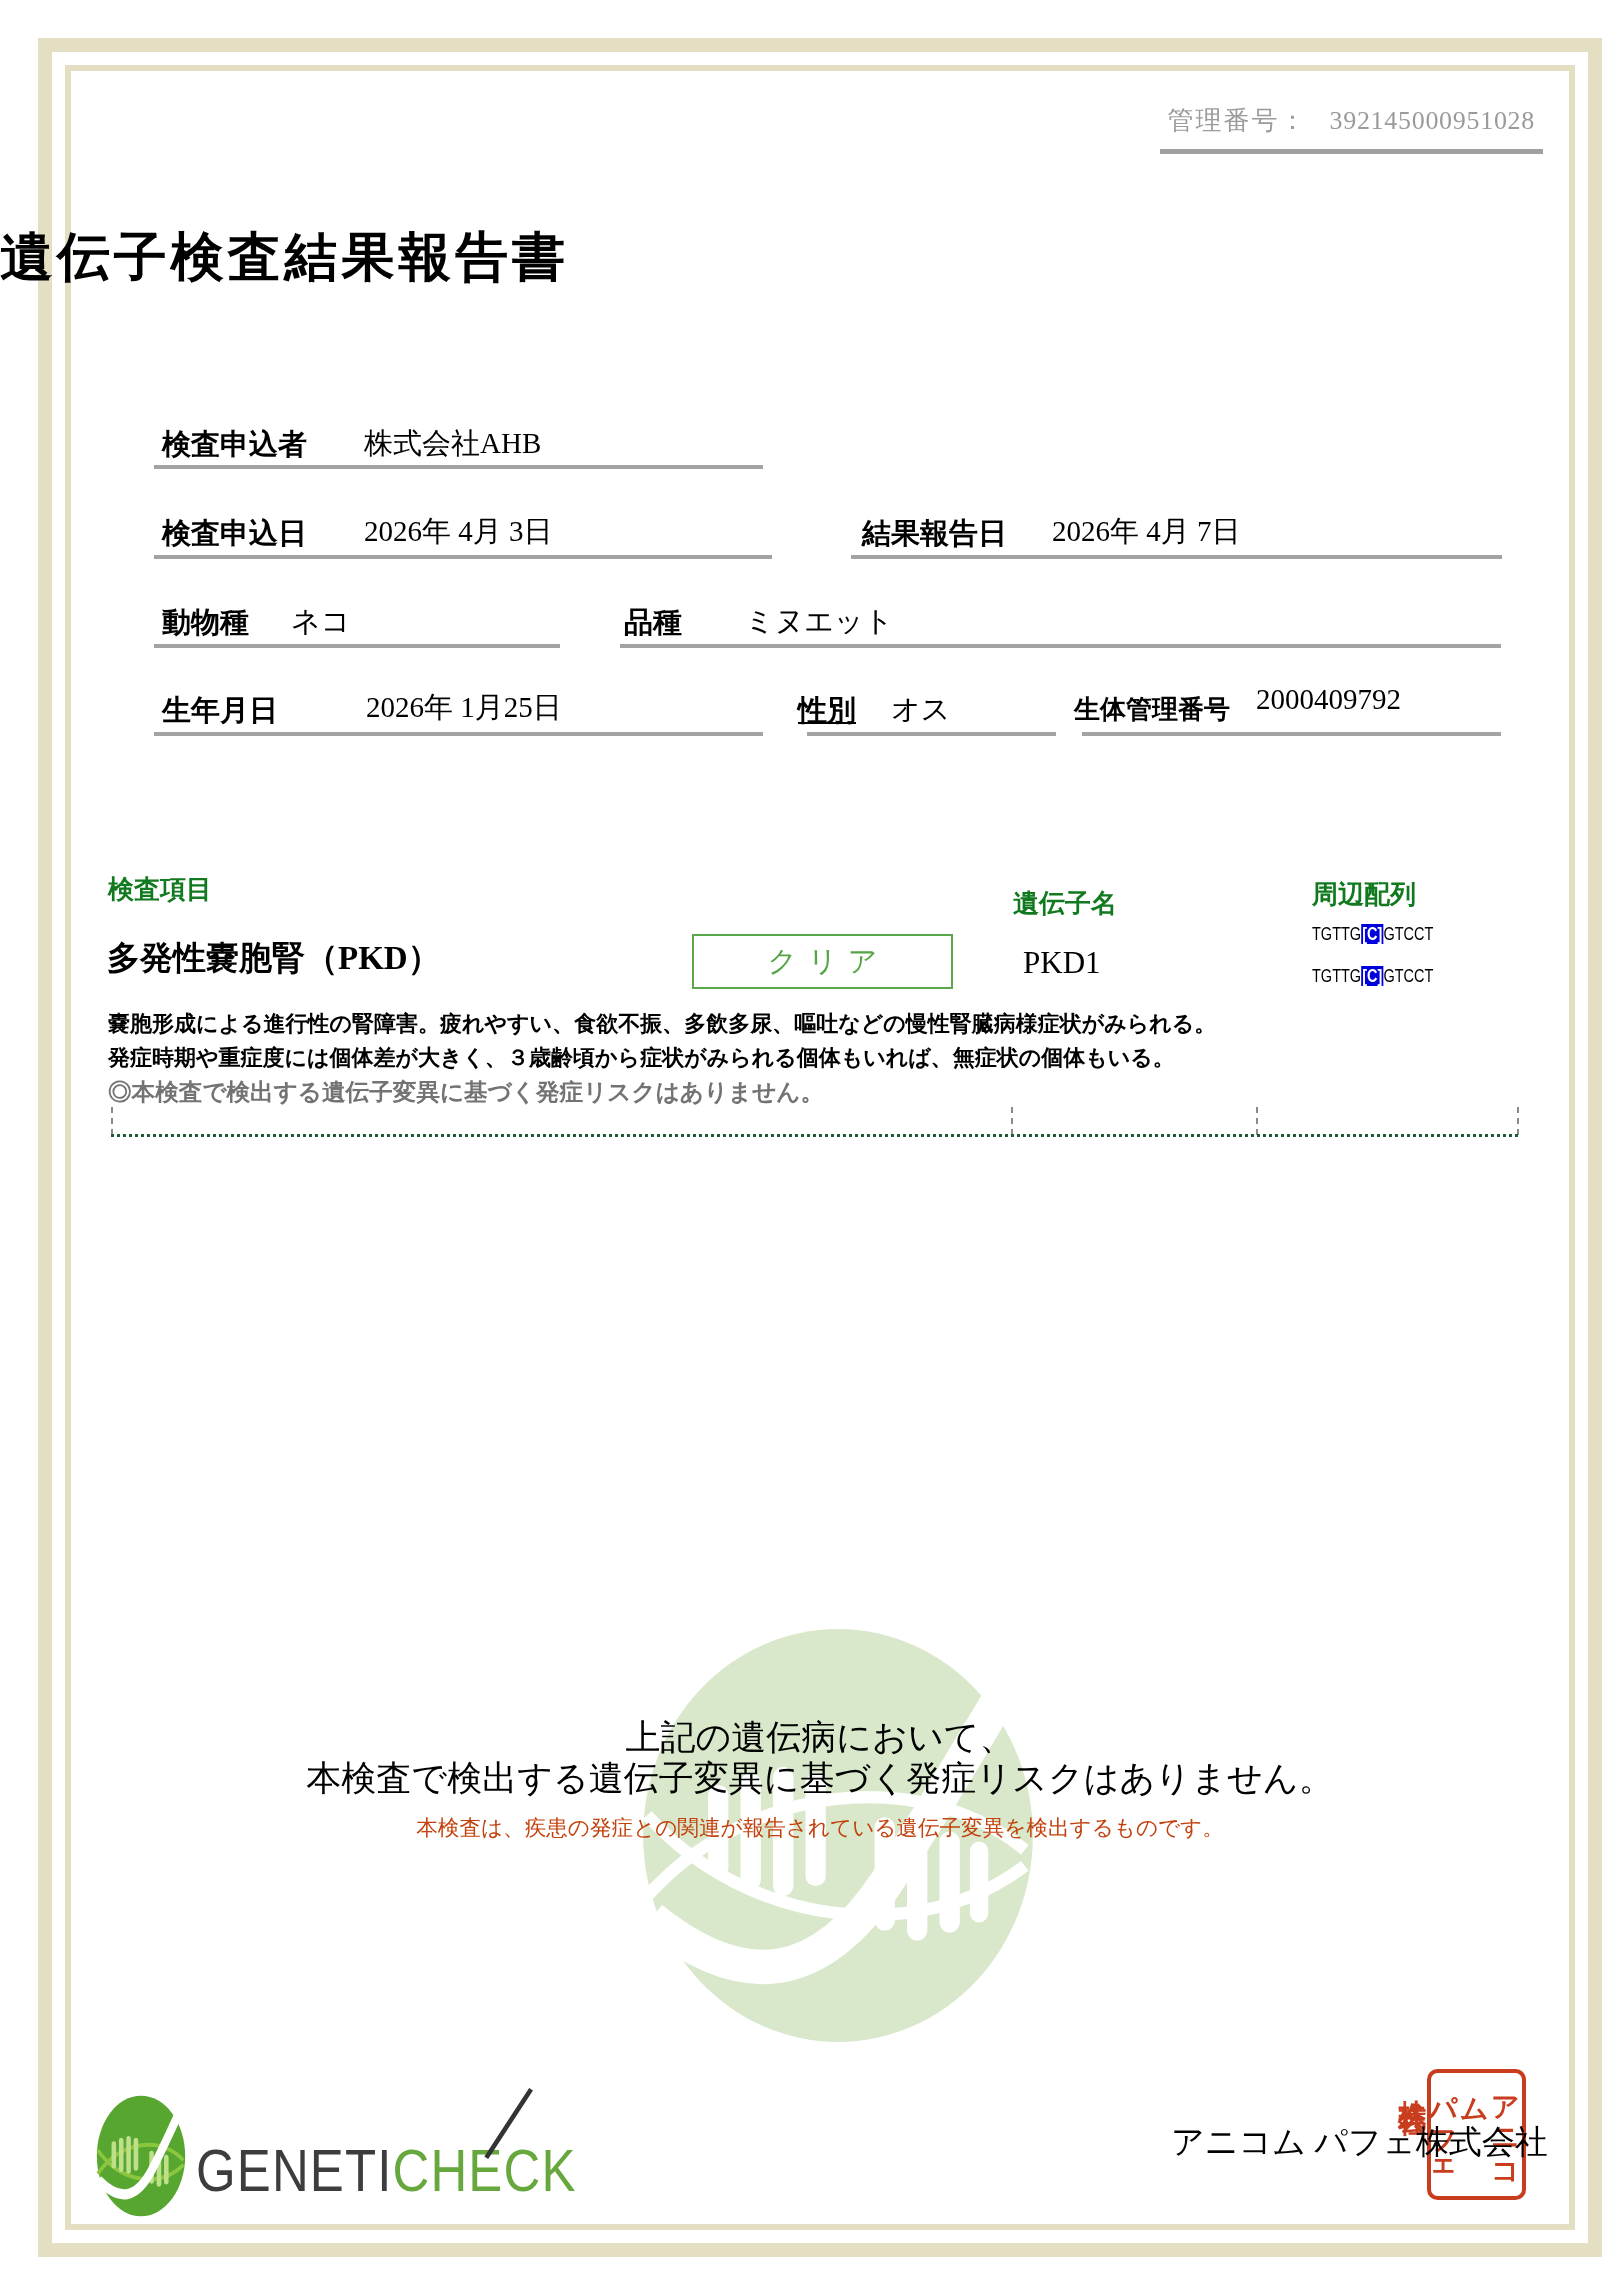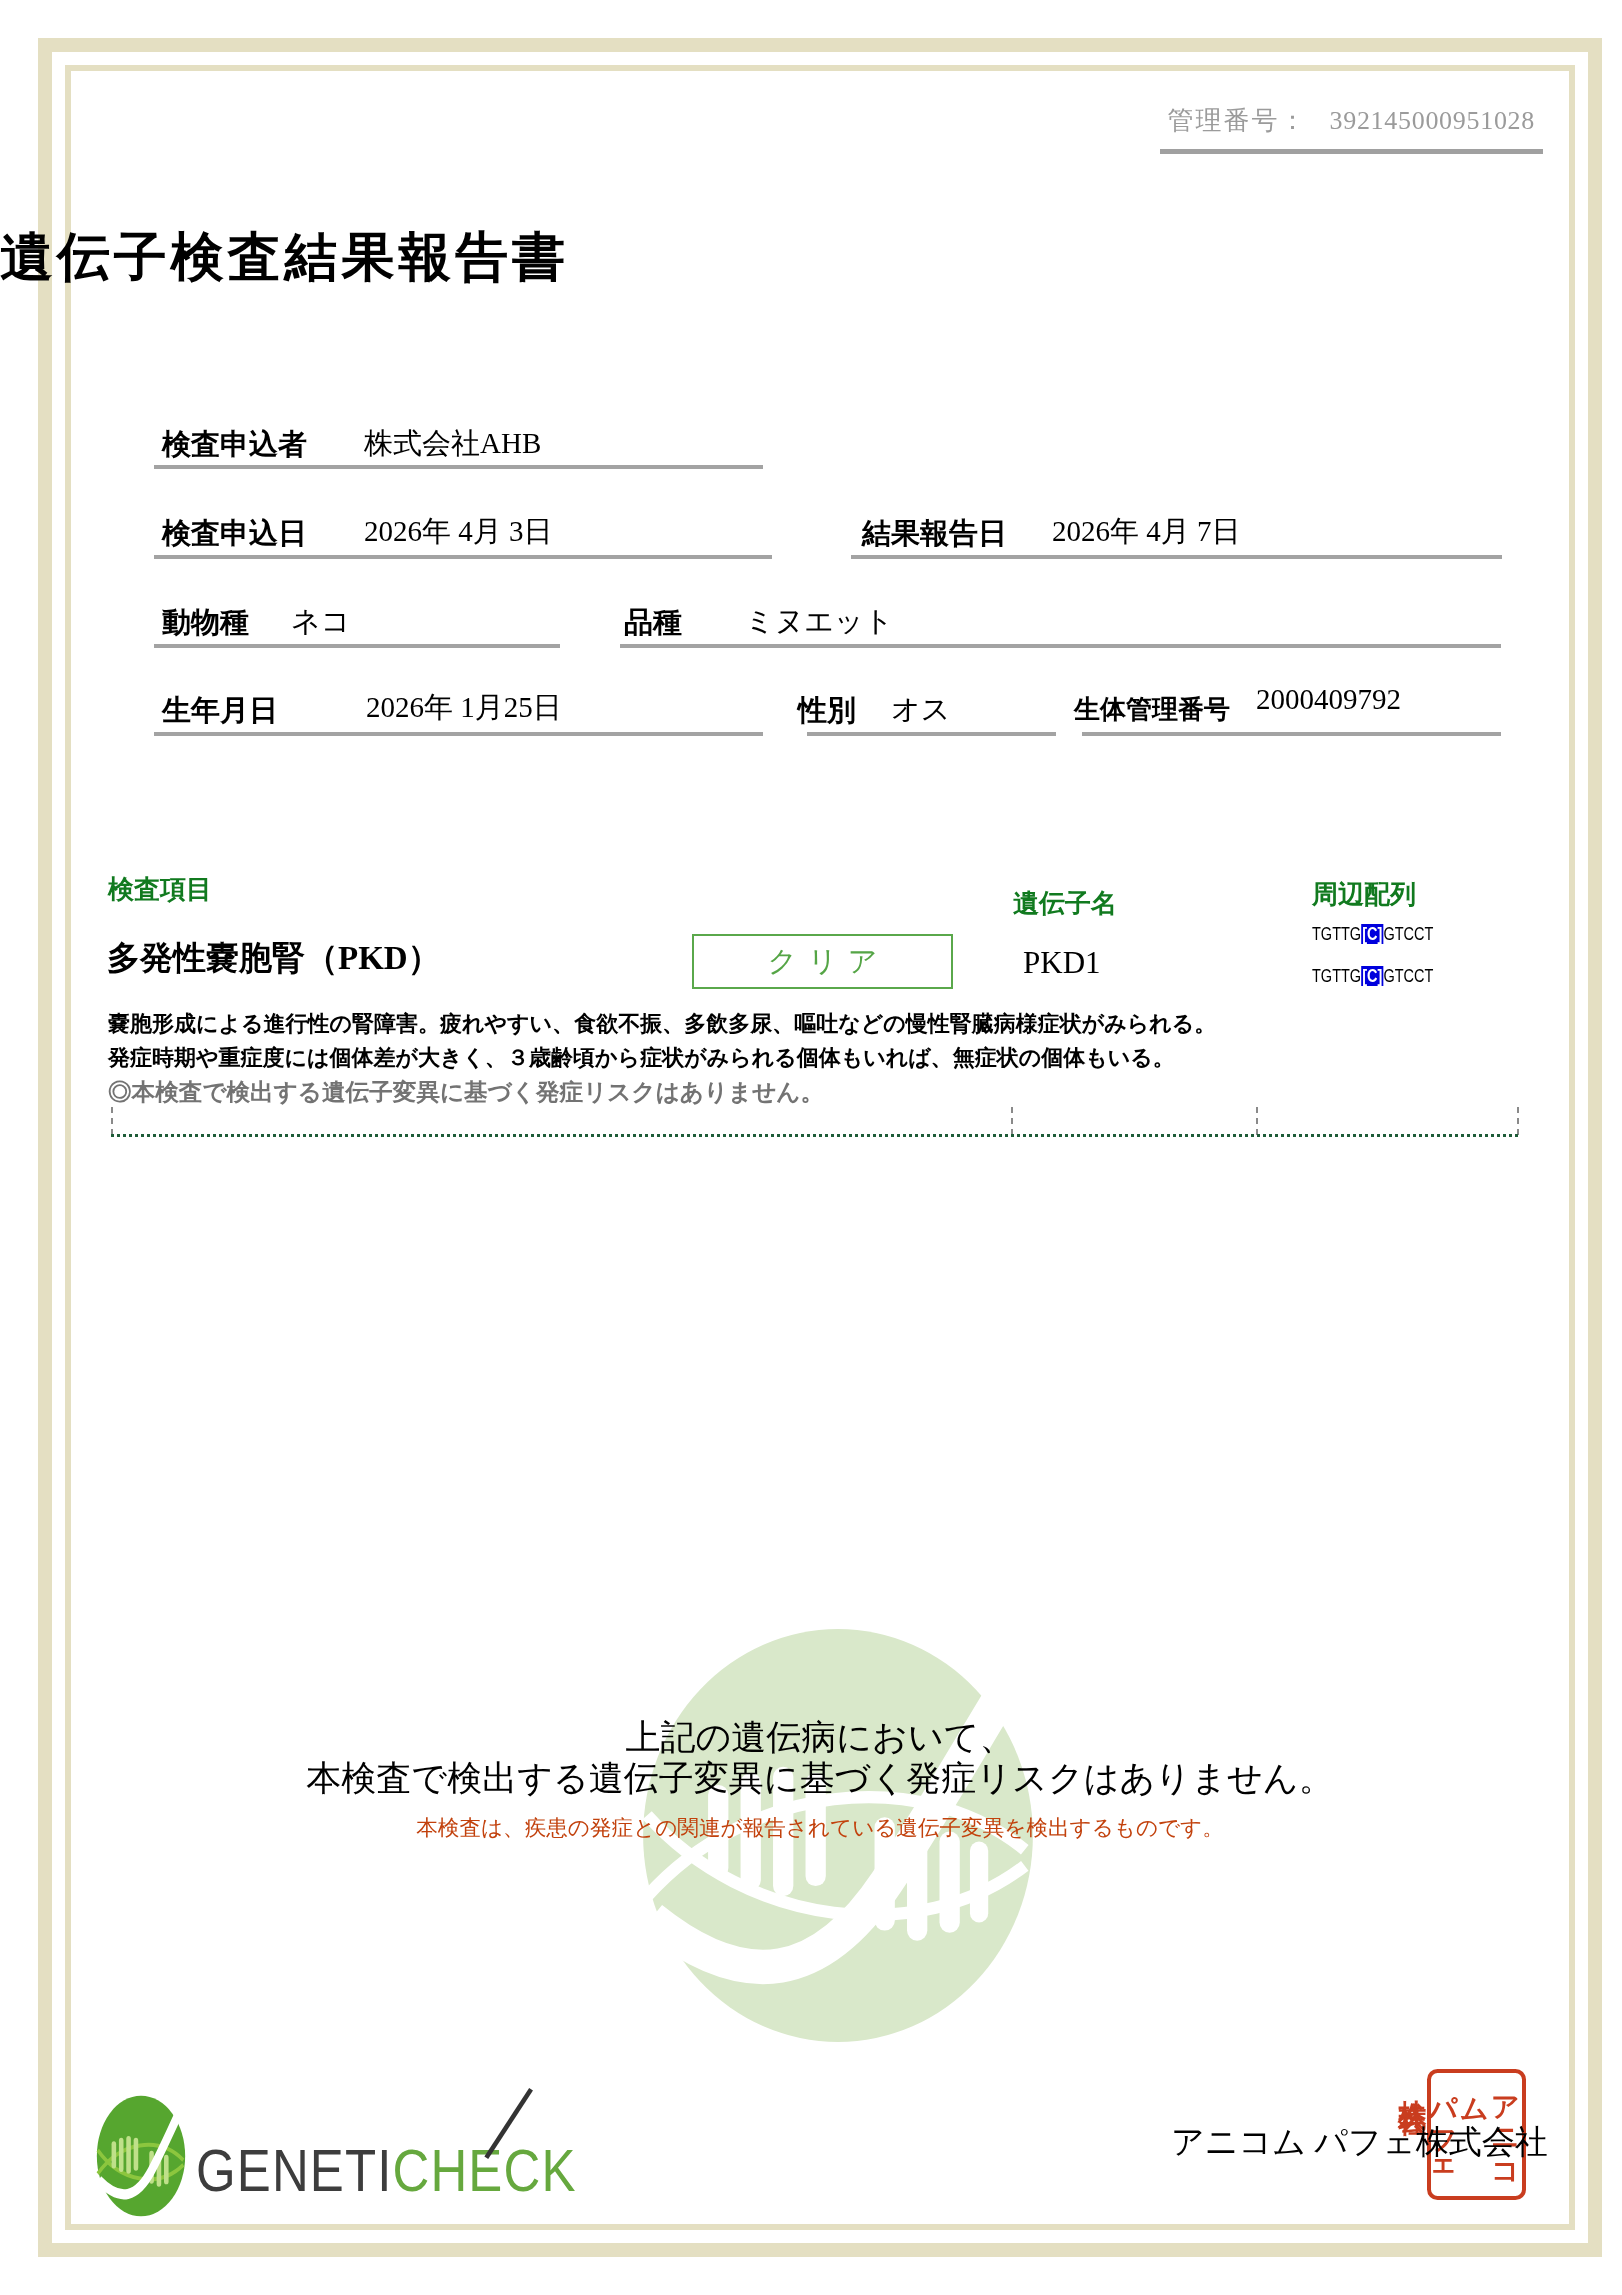--- a/index.html
+++ b/index.html
@@ -82,21 +82,21 @@
   <div class="abs flabel" style="left:162px;top:603px;">動物種</div>
   <div class="abs fvalue" style="left:291px;top:602px;text-align:center;">ネコ</div>
   <div class="abs uline" style="left:154px;top:644px;width:406px;"></div>
   <div class="abs flabel" style="left:624px;top:603px;">品種</div>
   <div class="abs fvalue" style="left:745px;top:602px;">ミヌエット</div>
   <div class="abs uline" style="left:620px;top:644px;width:881px;"></div>
 
   <div class="abs flabel" style="left:162px;top:691px;">生年月日</div>
   <div class="abs fvalue" style="left:366px;top:688px;">2026年 1月25日</div>
   <div class="abs uline" style="left:154px;top:732px;width:609px;"></div>
-  <div class="abs flabel" style="left:798px;top:691px;">性別</div>
+  <div class="abs flabel" style="left:798px;top:691px;text-decoration:underline;">性別</div>
   <div class="abs fvalue" style="left:891px;top:690px;">オス</div>
   <div class="abs uline" style="left:807px;top:732px;width:249px;"></div>
   <div class="abs flabel" style="left:1074px;top:692px;font-size:26px;">生体管理番号</div>
   <div class="abs fvalue" style="left:1256px;top:683px;">2000409792</div>
   <div class="abs uline" style="left:1082px;top:732px;width:419px;"></div>
 
   <div class="abs ghead" style="left:108px;top:872px;">検査項目</div>
   <div class="abs ghead" style="left:1013px;top:878px;margin-top:8px;">遺伝子名</div>
   <div class="abs ghead" style="left:1312px;top:877px;">周辺配列</div>
 

